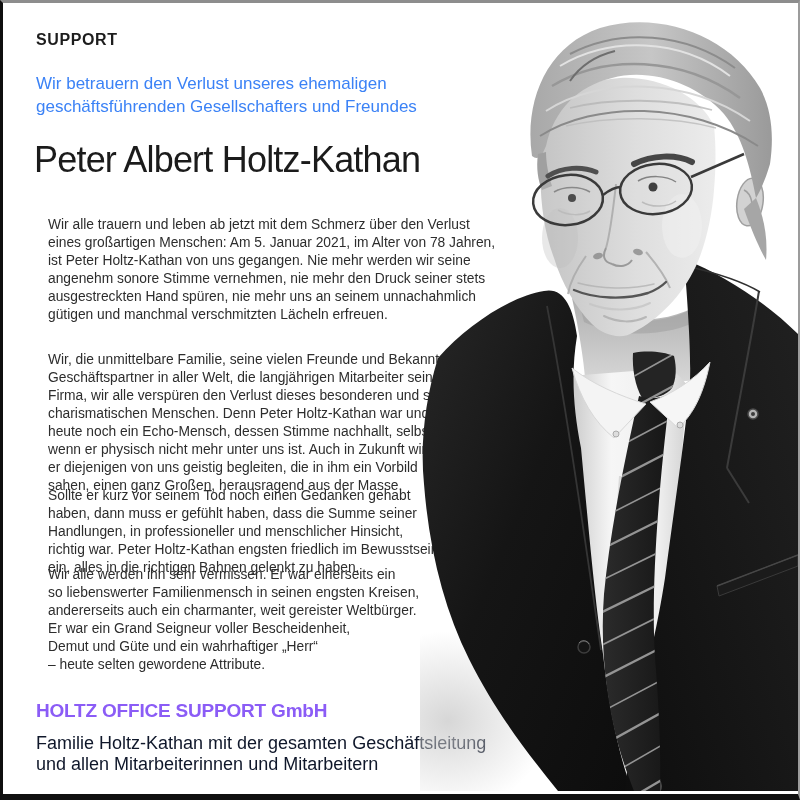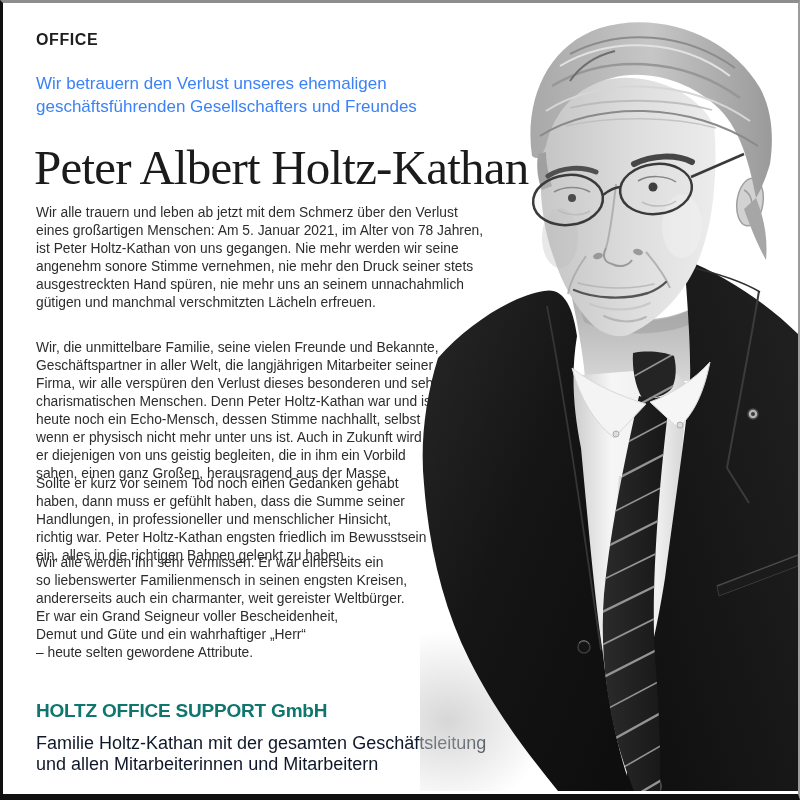--- a/index.html
+++ b/index.html
@@ -18,49 +18,49 @@
   .kicker{
     position:absolute;left:33px;top:28px;
     font-size:16px;font-weight:bold;letter-spacing:.6px;color:#1d1d1d;
   }
   .intro{
     position:absolute;left:33px;top:69px;
     font-size:17px;line-height:23px;color:#3b82f6;white-space:pre-line;
   }
   .name{
     position:absolute;left:31px;top:136px;margin:0;
-    font-size:49px;font-weight:400;letter-spacing:-0.8px;color:#1b1b1b;font-family:Liberation Serif, serif;
+    font-size:36px;font-weight:400;letter-spacing:-0.8px;color:#1b1b1b;
   }
   .body{
-    position:absolute;left:33px;margin:0;
+    position:absolute;left:33px;margin:12px;
     font-size:13.8px;line-height:18px;color:#2d2d2d;white-space:pre-line;
   }
   .p1{top:201px}
   .p2{top:336px}
   .p3{top:472px}
   .p4{top:551px}
   .company{
     position:absolute;left:33px;top:697px;
-    font-size:19px;font-weight:bold;letter-spacing:-0.2px;color:#0f766e;
+    font-size:19px;font-weight:bold;letter-spacing:-0.2px;color:#8b5cf6;
   }
   .signoff{
     position:absolute;left:33px;top:730px;
     font-size:18px;line-height:20.5px;color:#0f172a;white-space:pre-line;
   }
   .portrait{
     position:absolute;left:417px;top:3px;width:378px;height:785px;
   }
 </style>
 </head>
 <body>
 
 <div class="page">
 
   <section>
-    <div class="kicker">OFFICE</div>
+    <div class="kicker">SUPPORT</div>
     <div class="intro">Wir betrauern den Verlust unseres ehemaligen
 geschäftsführenden Gesellschafters und Freundes</div>
     <h1 class="name">Peter Albert Holtz-Kathan</h1>
     <p class="body p1">Wir alle trauern und leben ab jetzt mit dem Schmerz über den Verlust
 eines großartigen Menschen: Am 5. Januar 2021, im Alter von 78 Jahren,
 ist Peter Holtz-Kathan von uns gegangen. Nie mehr werden wir seine
 angenehm sonore Stimme vernehmen, nie mehr den Druck seiner stets
 ausgestreckten Hand spüren, nie mehr uns an seinem unnachahmlich
 gütigen und manchmal verschmitzten Lächeln erfreuen.</p>
     <p class="body p2">Wir, die unmittelbare Familie, seine vielen Freunde und Bekannte,

